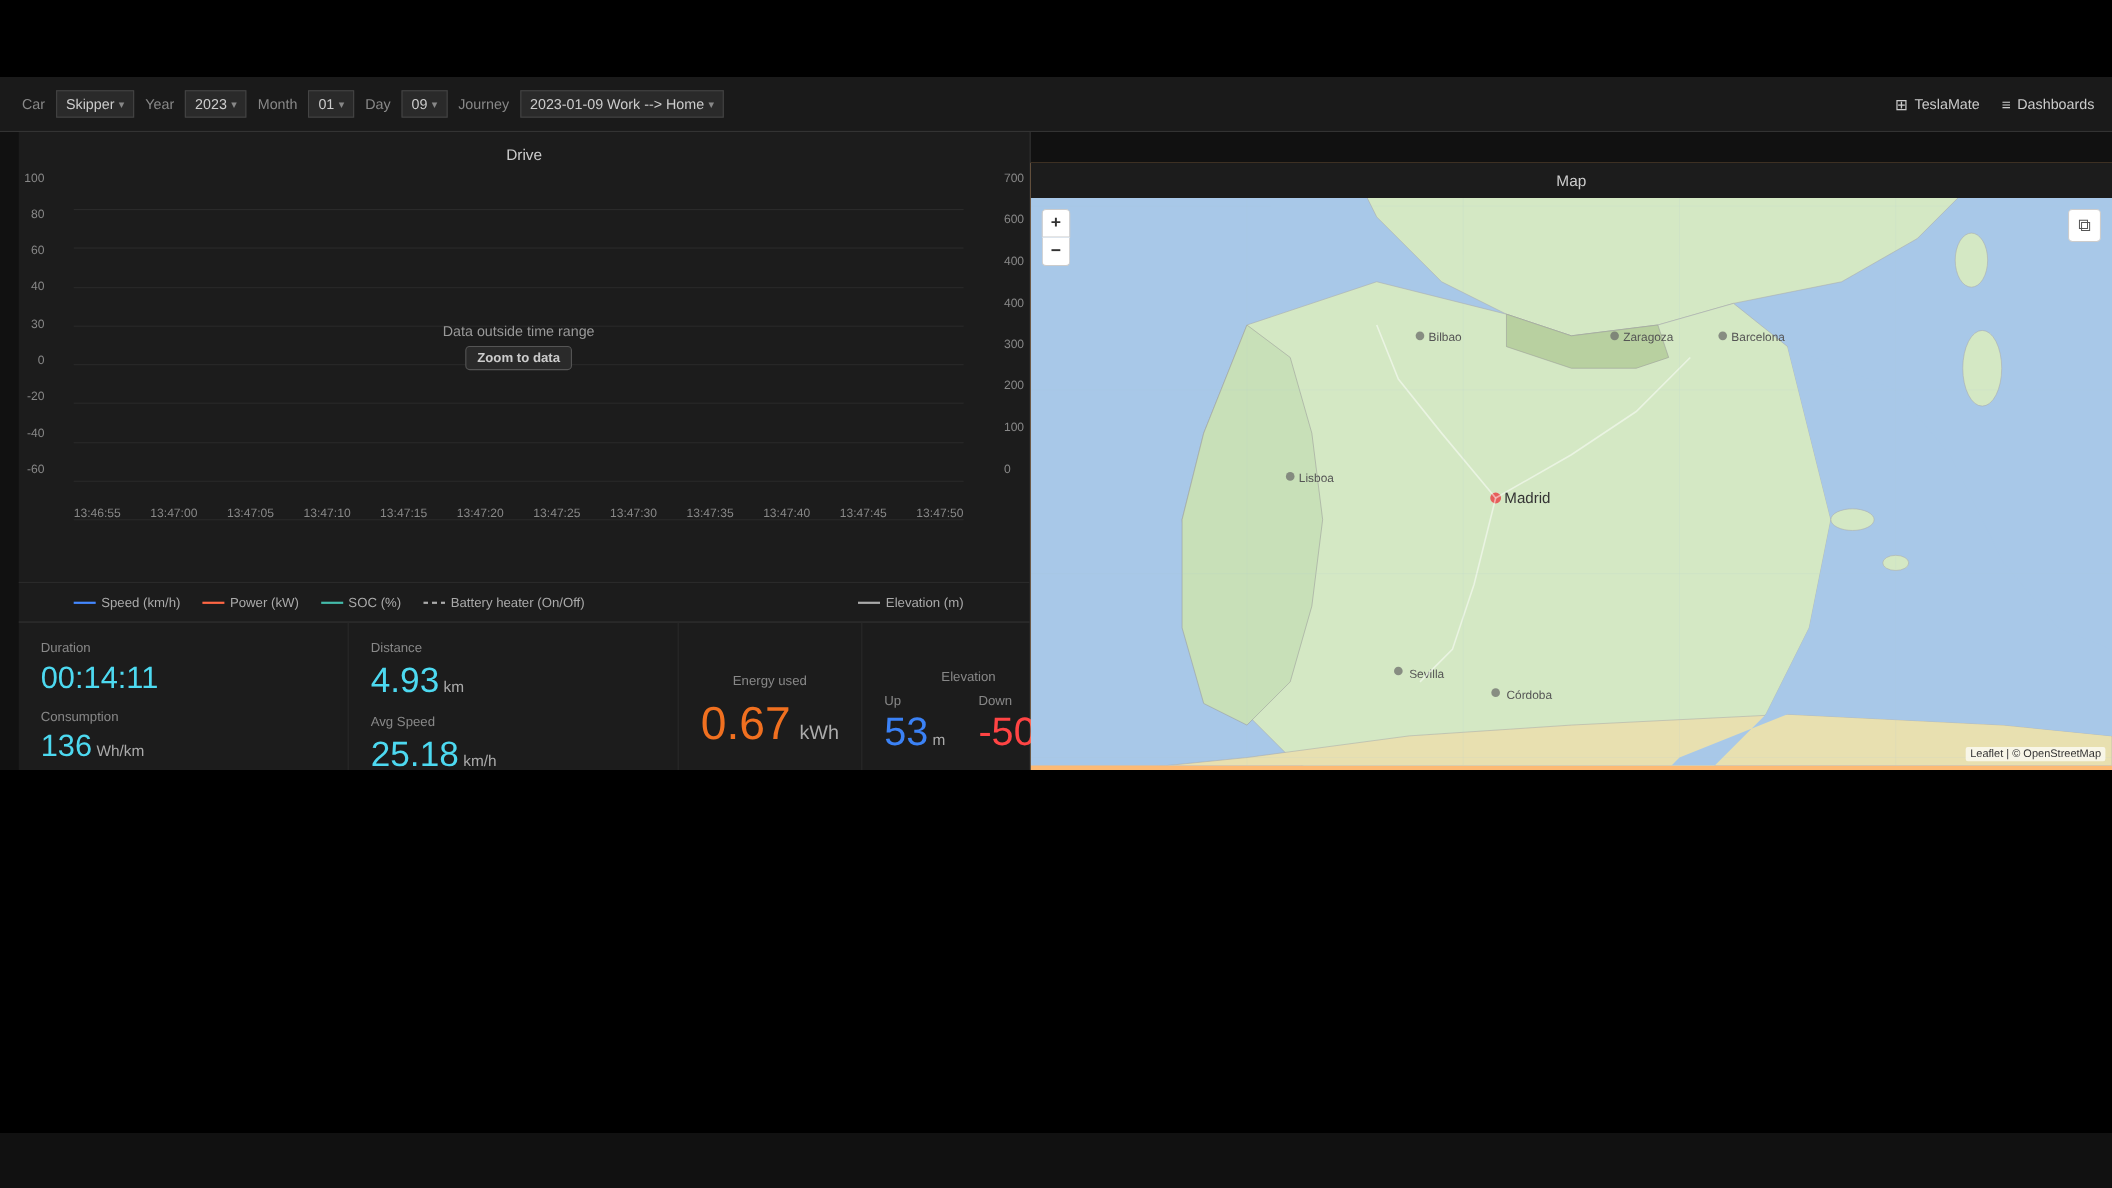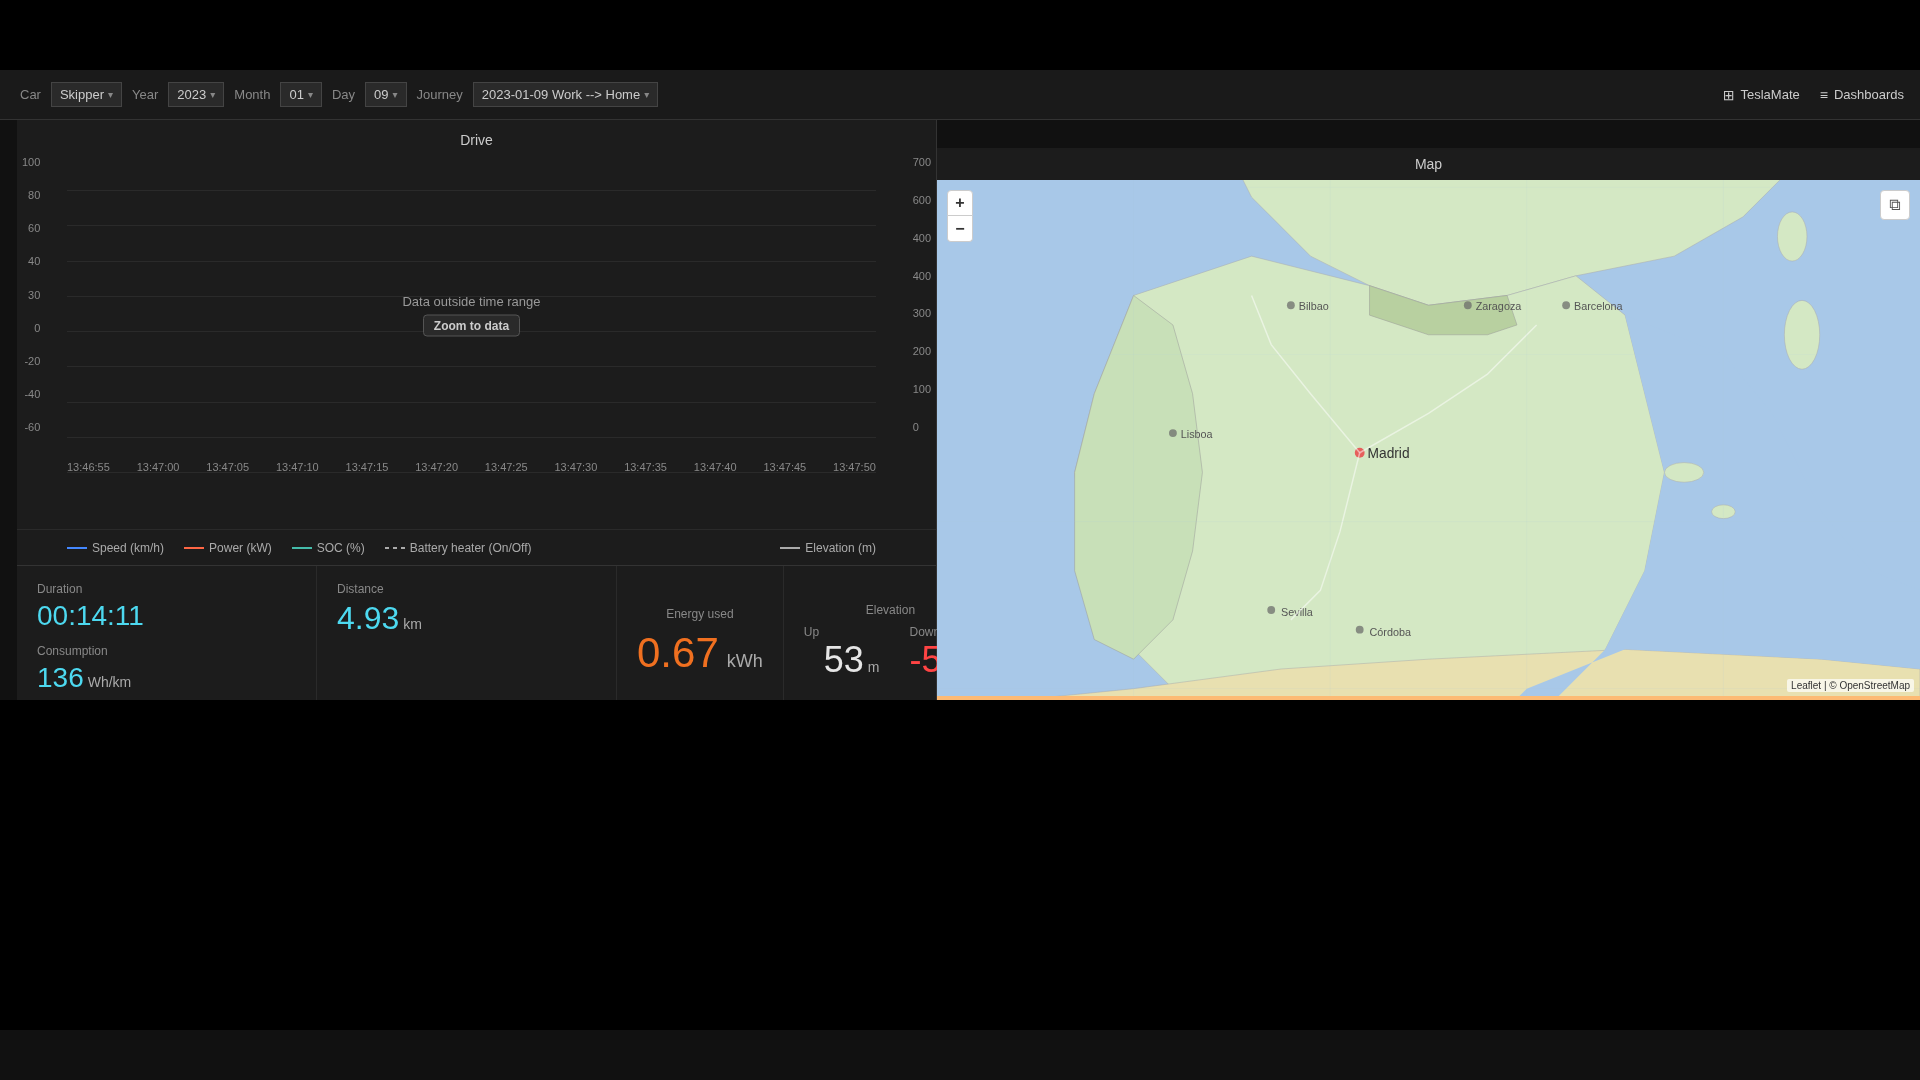--- a/index.html
+++ b/index.html
@@ -184,21 +184,21 @@
     .stat-value {
       font-size: 32px;
       font-weight: 300;
     }
     .stat-unit {
       font-size: 14px;
       color: #aaa;
     }
     .stat-value.cyan { color: #4dd9f0; }
     .stat-value.orange { color: #f07020; }
-    .stat-value.green { color: #e5e5e5; margin-left: 20px; }
+    .stat-value.green { color: #3b82f6; }
     .stat-value.red { color: #ff4444; }
     .stat-value.time { color: #4dd9f0; font-size: 28px; }
     .stat-row { margin-bottom: 8px; }
     .stat-sub {
       display: flex;
       align-items: baseline;
       gap: 4px;
     }
     .energy-cell {
       padding: 10px 20px;
@@ -494,20 +494,27 @@
             </div>
           </div>
         </div>
 
         <div class="stat-cell">
           <div class="stat-row">
             <div class="stat-label">Distance</div>
             <div class="stat-sub">
               <span class="stat-value cyan">4.93</span>
               <span class="stat-unit">km</span>
+            </div>
+          </div>
+          <div class="stat-row" style="margin-top:12px;">
+            <div class="stat-label">Avg Speed</div>
+            <div class="stat-sub">
+              <span class="stat-value cyan">25.18</span>
+              <span class="stat-unit">km/h</span>
             </div>
           </div>
         </div>
 
         <div class="energy-cell">
           <div class="stat-label" style="text-align:center; margin-bottom: 8px;">Energy used</div>
           <div class="stat-sub" style="justify-content:center; align-items:baseline;">
             <span class="stat-value orange" style="font-size:42px;">0.67</span>
             <span class="stat-unit" style="font-size:18px; margin-left:4px;">kWh</span>
           </div>

